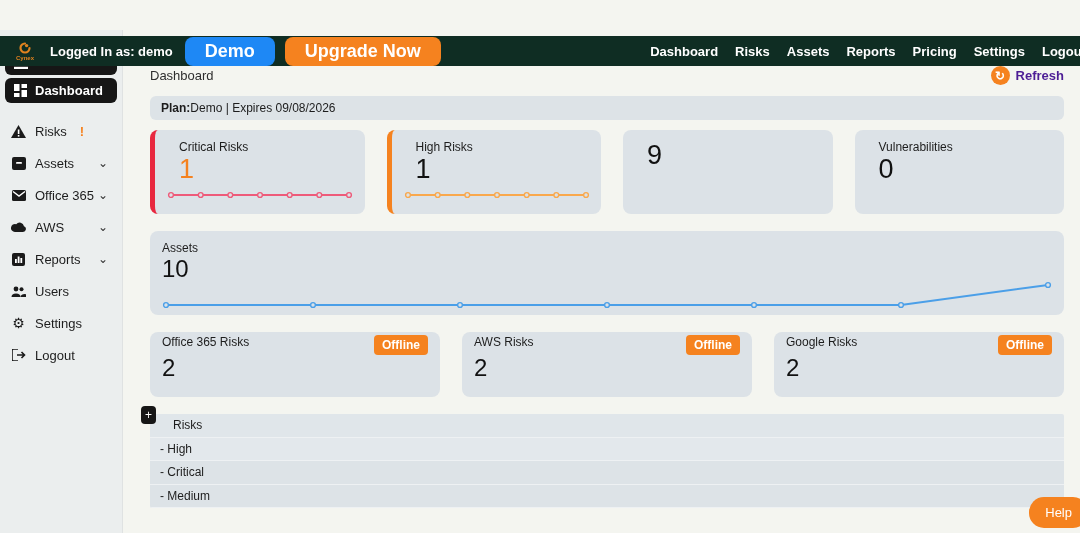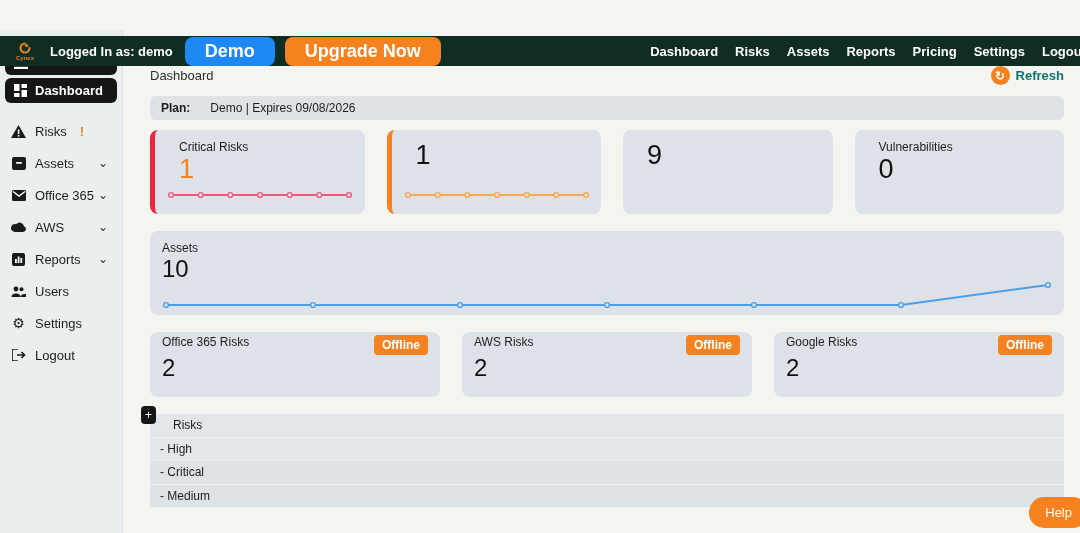--- a/index.html
+++ b/index.html
@@ -31,24 +31,24 @@
   .menu-block { margin-top:12px; }
 
   
   .main { position:absolute; top:30px; left:124px; width:956px; height:503px; background:#f4f5f0; }
   .content { position:relative; padding:0 16px 0 26px; }
 
   .crumb-row { display:flex; justify-content:space-between; align-items:center; margin-top:36px; }
   .crumb { font-size:13px; color:#2e2e2e; }
   .refresh { display:flex; align-items:center; gap:6px; cursor:pointer; }
   .refresh-circle { width:19px; height:19px; border-radius:50%; background:#f5821f; color:#fff; display:flex; align-items:center; justify-content:center; font-size:12px; font-weight:bold; }
-  .refresh-label { font-size:13px; font-weight:bold; color:#0f766e; }
+  .refresh-label { font-size:13px; font-weight:bold; color:#4c1d95; }
 
   .plan-bar { margin-top:11px; background:#dde3e7; border-radius:6px; height:24px; display:flex; align-items:center; padding:0 11px; font-size:12px; color:#1d1d1d; }
-  .plan-bar b { margin-right:20px; }
+  .plan-bar b { margin-right:0; }
 
   .stat-row { display:flex; gap:22px; margin-top:10px; }
   .card { background:#dce2e7; border-radius:8px; position:relative; }
   .stat-card { flex:1; height:84px; padding:10px 24px; }
   .stat-card.critical { border-left:5px solid #e8273f; }
   .stat-card.high { border-left:5px solid #f5821f; }
   .card-label { font-size:12px; color:#1d1d1d; }
   .card-num { font-size:27px; color:#111; line-height:30px; }
   .card-num.orange { color:#f5821f; }
   .spark { position:absolute; left:12px; right:12px; bottom:10px; height:18px; }
@@ -228,20 +228,21 @@
                 <circle cx="4.0" cy="9.0" r="2.4" fill="#dce2e7" stroke="#ee5b7a" stroke-width="1.4"></circle>
                 <circle cx="33.7" cy="9.0" r="2.4" fill="#dce2e7" stroke="#ee5b7a" stroke-width="1.4"></circle>
                 <circle cx="63.3" cy="9.0" r="2.4" fill="#dce2e7" stroke="#ee5b7a" stroke-width="1.4"></circle>
                 <circle cx="93.0" cy="9.0" r="2.4" fill="#dce2e7" stroke="#ee5b7a" stroke-width="1.4"></circle>
                 <circle cx="122.7" cy="9.0" r="2.4" fill="#dce2e7" stroke="#ee5b7a" stroke-width="1.4"></circle>
                 <circle cx="152.3" cy="9.0" r="2.4" fill="#dce2e7" stroke="#ee5b7a" stroke-width="1.4"></circle>
                 <circle cx="182.0" cy="9.0" r="2.4" fill="#dce2e7" stroke="#ee5b7a" stroke-width="1.4"></circle>
               </svg></div>
         </div>
         <div class="card stat-card high">
+          <div class="card-label">High Risks</div>
           <div class="card-num">1</div>
           <div class="spark"><svg width="186" height="18" xmlns="http://www.w3.org/2000/svg">
                 <polyline fill="none" stroke="#f9a84d" stroke-width="2" points="4.0,9.0 33.7,9.0 63.3,9.0 93.0,9.0 122.7,9.0 152.3,9.0 182.0,9.0"></polyline>
                 <circle cx="4.0" cy="9.0" r="2.4" fill="#dce2e7" stroke="#f9a84d" stroke-width="1.4"></circle>
                 <circle cx="33.7" cy="9.0" r="2.4" fill="#dce2e7" stroke="#f9a84d" stroke-width="1.4"></circle>
                 <circle cx="63.3" cy="9.0" r="2.4" fill="#dce2e7" stroke="#f9a84d" stroke-width="1.4"></circle>
                 <circle cx="93.0" cy="9.0" r="2.4" fill="#dce2e7" stroke="#f9a84d" stroke-width="1.4"></circle>
                 <circle cx="122.7" cy="9.0" r="2.4" fill="#dce2e7" stroke="#f9a84d" stroke-width="1.4"></circle>
                 <circle cx="152.3" cy="9.0" r="2.4" fill="#dce2e7" stroke="#f9a84d" stroke-width="1.4"></circle>
                 <circle cx="182.0" cy="9.0" r="2.4" fill="#dce2e7" stroke="#f9a84d" stroke-width="1.4"></circle>

